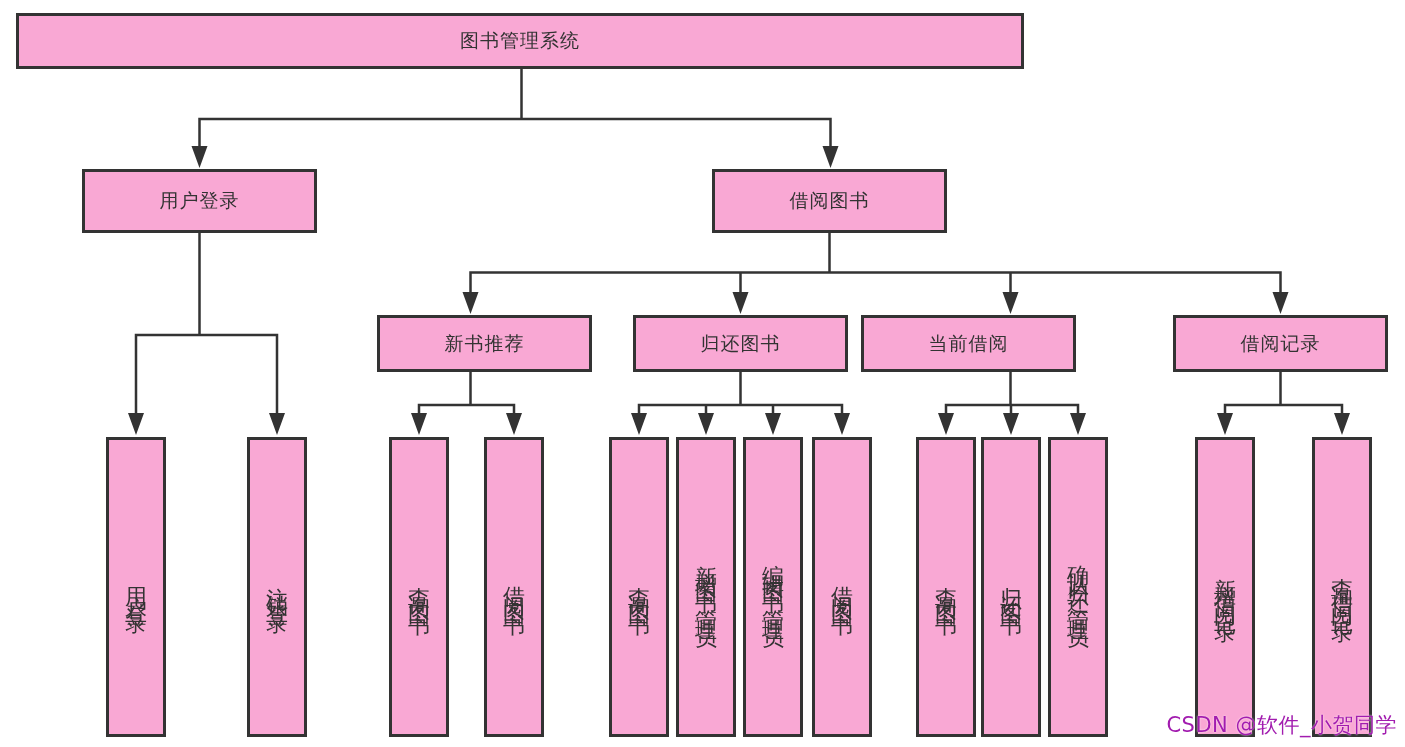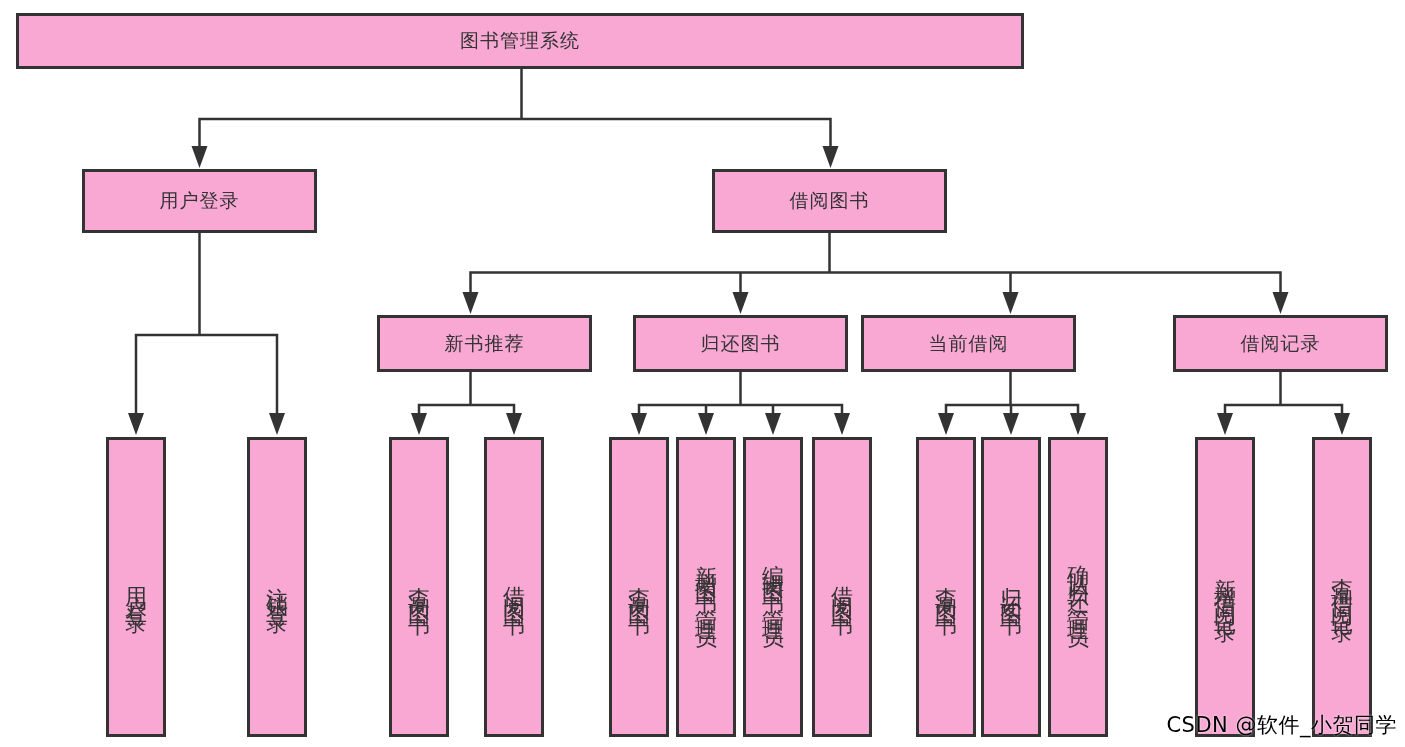--- a/index.html
+++ b/index.html
@@ -60,21 +60,21 @@
   .leaf.p8  { left: 916px; }
   .leaf.p9  { left: 981px; }
   .leaf.p10 { left: 1048px; }
   .leaf.p11 { left: 1195px; }
   .leaf.p12 { left: 1312px; }
   .watermark {
     position: absolute;
     right: 8px;
     bottom: 8px;
     z-index: 3;
-    color: #000000;
+    color: #a21caf;
     font-size: 21px;
     letter-spacing: 0.5px;
     text-shadow: 0 0 2px rgba(255,255,255,0.9);
     white-space: nowrap;
   }
 </style>
 </head>
 <body>
 
 <div class="canvas">

